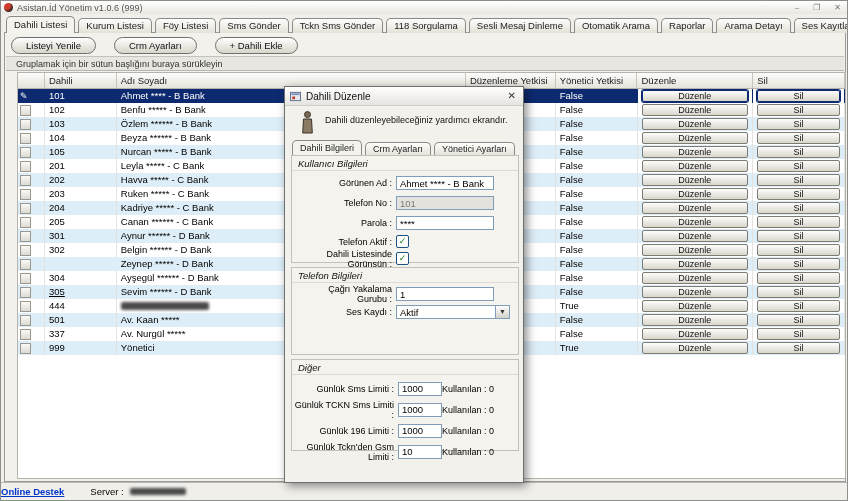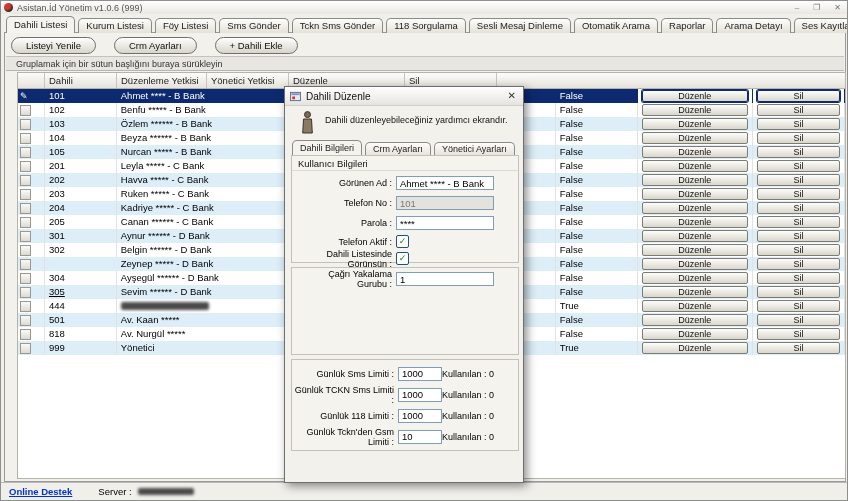--- a/index.html
+++ b/index.html
@@ -67,21 +67,21 @@
   .dlg-info{position:absolute;left:4px;top:22px;width:100%;height:30px;}
   .person-icon{position:absolute;left:12px;top:2px;}
   .dlg-info-text{position:absolute;left:36px;top:6px;font-size:9px;color:#111;}
   .dlg-tabs{position:absolute;left:7px;top:53px;display:flex;gap:3px;align-items:flex-end;}
   .dtab{border:1px solid #8a8a8a;border-bottom:none;border-radius:5px 5px 0 0;
     padding:0 7px;font-size:9px;height:13px;line-height:13px;color:#222;
     background:linear-gradient(#fdfdfb,#e4e1d7);white-space:nowrap;}
   .dtab.active{background:#f4f3ee;height:15px;line-height:15px;}
   .gbox{position:absolute;left:6px;width:228px;border:1px solid #c3c1ba;
     background:#f4f3ee;box-sizing:border-box;}
-  .gtitle{font-size:9.5px;color:#111;padding:2px 6px 1px 6px;border-bottom:1px solid #dddbd4;}
+  .gtitle{font-size:9.5px;color:#111;padding:2px 6px 1px 6px;border-bottom:1px solid #dddbd4;font-style:italic;}
   .frow{display:flex;align-items:center;margin:4px 4px 0 4px;height:16px;}
   .flabel{width:100px;text-align:right;font-size:9px;color:#000;padding-right:4px;
     box-sizing:border-box;line-height:10px;}
   .finput{height:14px;border:1px solid #7f9db9;font-size:9.5px;font-family:inherit;
     padding:0 3px;background:#fff;box-sizing:border-box;color:#000;}
   .finput:disabled{background:#e4e2dd;color:#777;}
   .w95{width:98px;}
   .cb{width:11px;height:11px;border:1px solid #1c5180;background:#fff;font-size:9px;
     line-height:10px;text-align:center;color:#1a7a1a;border-radius:2px;}
   .combo{display:flex;width:114px;}
@@ -102,21 +102,21 @@
   .dlg-btns{position:absolute;left:0;bottom:6px;width:100%;display:flex;
     justify-content:center;gap:9px;padding-right:8px;box-sizing:border-box;}
   .dbtn{height:16px;min-width:52px;border:1px solid #6f6f6f;border-radius:8px;
     font-size:9.5px;line-height:14px;font-family:inherit;color:#111;
     background:linear-gradient(#fefefe,#d8d5ca);padding:0 10px;}
   .dbtn.focus{box-shadow:0 0 0 1px #2a4a9b;border-color:#2a4a9b;}
   
   .statusbar{position:absolute;left:0;bottom:0;width:100%;height:18px;
     background:#f0efea;border-top:1px solid #b8b8b8;display:flex;align-items:center;
     font-size:9.5px;box-sizing:border-box;}
-  .online-link{color:#0033cc;font-weight:bold;text-decoration:underline;margin-left:8px;}
+  .online-link{color:#0033cc;font-weight:bold;text-decoration:underline;margin-left:0;}
   .server-label{margin-left:26px;color:#000;}
 </style>
 </head>
 <body>
 
 <div class="titlebar">
   <span class="appicon"></span>
   <span>Asistan.İd Yönetim v1.0.6 (999)</span>
 </div>
 <div class="winbtns">
@@ -143,20 +143,21 @@
   <div class="toolbar">
     <button class="tbtn">Listeyi Yenile</button>
     <button class="tbtn">Crm Ayarları</button>
     <button class="tbtn">+ Dahili Ekle</button>
   </div>
   <div class="grouppanel">Gruplamak için bir sütun başlığını buraya sürükleyin</div>
   <div class="grid">
     <div class="ghead" id="grid-header">
         <div class="hc" style="width: 27px;"></div>
         <div class="hc" style="width: 72px;">Dahili</div>
+        <div class="hc" style="width: 350px;">Adı Soyadı</div>
         <div class="hc" style="width: 90px;">Düzenleme Yetkisi</div>
         <div class="hc" style="width: 82px;">Yönetici Yetkisi</div>
         <div class="hc" style="width: 116px;">Düzenle</div>
         <div class="hc" style="width: 92px;">Sil</div>
       </div>
     <div id="grid-rows">
         <div class="grow sel">
           <div class="c ind" style="width: 27px;">
             <span class="pencil">✎</span>
           </div>
@@ -408,21 +409,21 @@
             <button class="gbtn">Düzenle</button>
           </div>
           <div class="c silc" style="width: 92px;">
             <button class="gbtn">Sil</button>
           </div>
         </div>
         <div class="grow">
           <div class="c ind" style="width: 27px;">
             <span class="indbox"></span>
           </div>
-          <div class="c dahilic" style="width: 72px;">818</div>
+          <div class="c dahilic" style="width: 72px;">337</div>
           <div class="c namec" style="width: 350px;">Av. Nurgül *****</div>
           <div class="c dyc" style="width: 90px;"></div>
           <div class="c yyc" style="width: 82px;">False</div>
           <div class="c dzc" style="width: 116px;">
             <button class="gbtn">Düzenle</button>
           </div>
           <div class="c silc" style="width: 92px;">
             <button class="gbtn">Sil</button>
           </div>
         </div>
@@ -486,40 +487,49 @@
       <div class="flabel">Telefon Aktif :</div>
       <div class="cb">✓</div>
     </div>
     <div class="frow" style="height:13px;">
       <div class="flabel">Dahili Listesinde Görünsün :</div>
       <div class="cb">✓</div>
     </div>
   </div>
 
   <div class="gbox" style="top:180px;height:88px;">
+    <div class="gtitle">Telefon Bilgileri</div>
     <div class="frow" style="height:14px;">
       <div class="flabel">Çağrı Yakalama Gurubu :</div>
       <input class="finput w95" value="1" style="">
     </div>
+    <div class="frow" style="height:14px;">
+      <div class="flabel">Ses Kaydı :</div>
+      <div class="combo">
+        <div class="cval">Aktif</div>
+        <div class="arrow">▼</div>
+      </div>
+    </div>
   </div>
 
   <div class="gbox" style="top:272px;height:92px;">
+    <div class="gtitle">Diğer</div>
     <div id="diger-rows">
         <div class="drow">
           <div class="dlabel">Günlük Sms Limiti :</div>
           <input class="dinput" value="1000" style="">
           <span class="dused">Kullanılan : 0</span>
         </div>
         <div class="drow">
           <div class="dlabel">Günlük TCKN Sms Limiti :</div>
           <input class="dinput" value="1000" style="">
           <span class="dused">Kullanılan : 0</span>
         </div>
         <div class="drow">
-          <div class="dlabel">Günlük 118 Limiti :</div>
+          <div class="dlabel">Günlük 196 Limiti :</div>
           <input class="dinput" value="1000" style="">
           <span class="dused">Kullanılan : 0</span>
         </div>
         <div class="drow">
           <div class="dlabel">Günlük Tckn'den Gsm Limiti :</div>
           <input class="dinput" value="10" style="">
           <span class="dused">Kullanılan : 0</span>
         </div>
       </div>
   </div>

